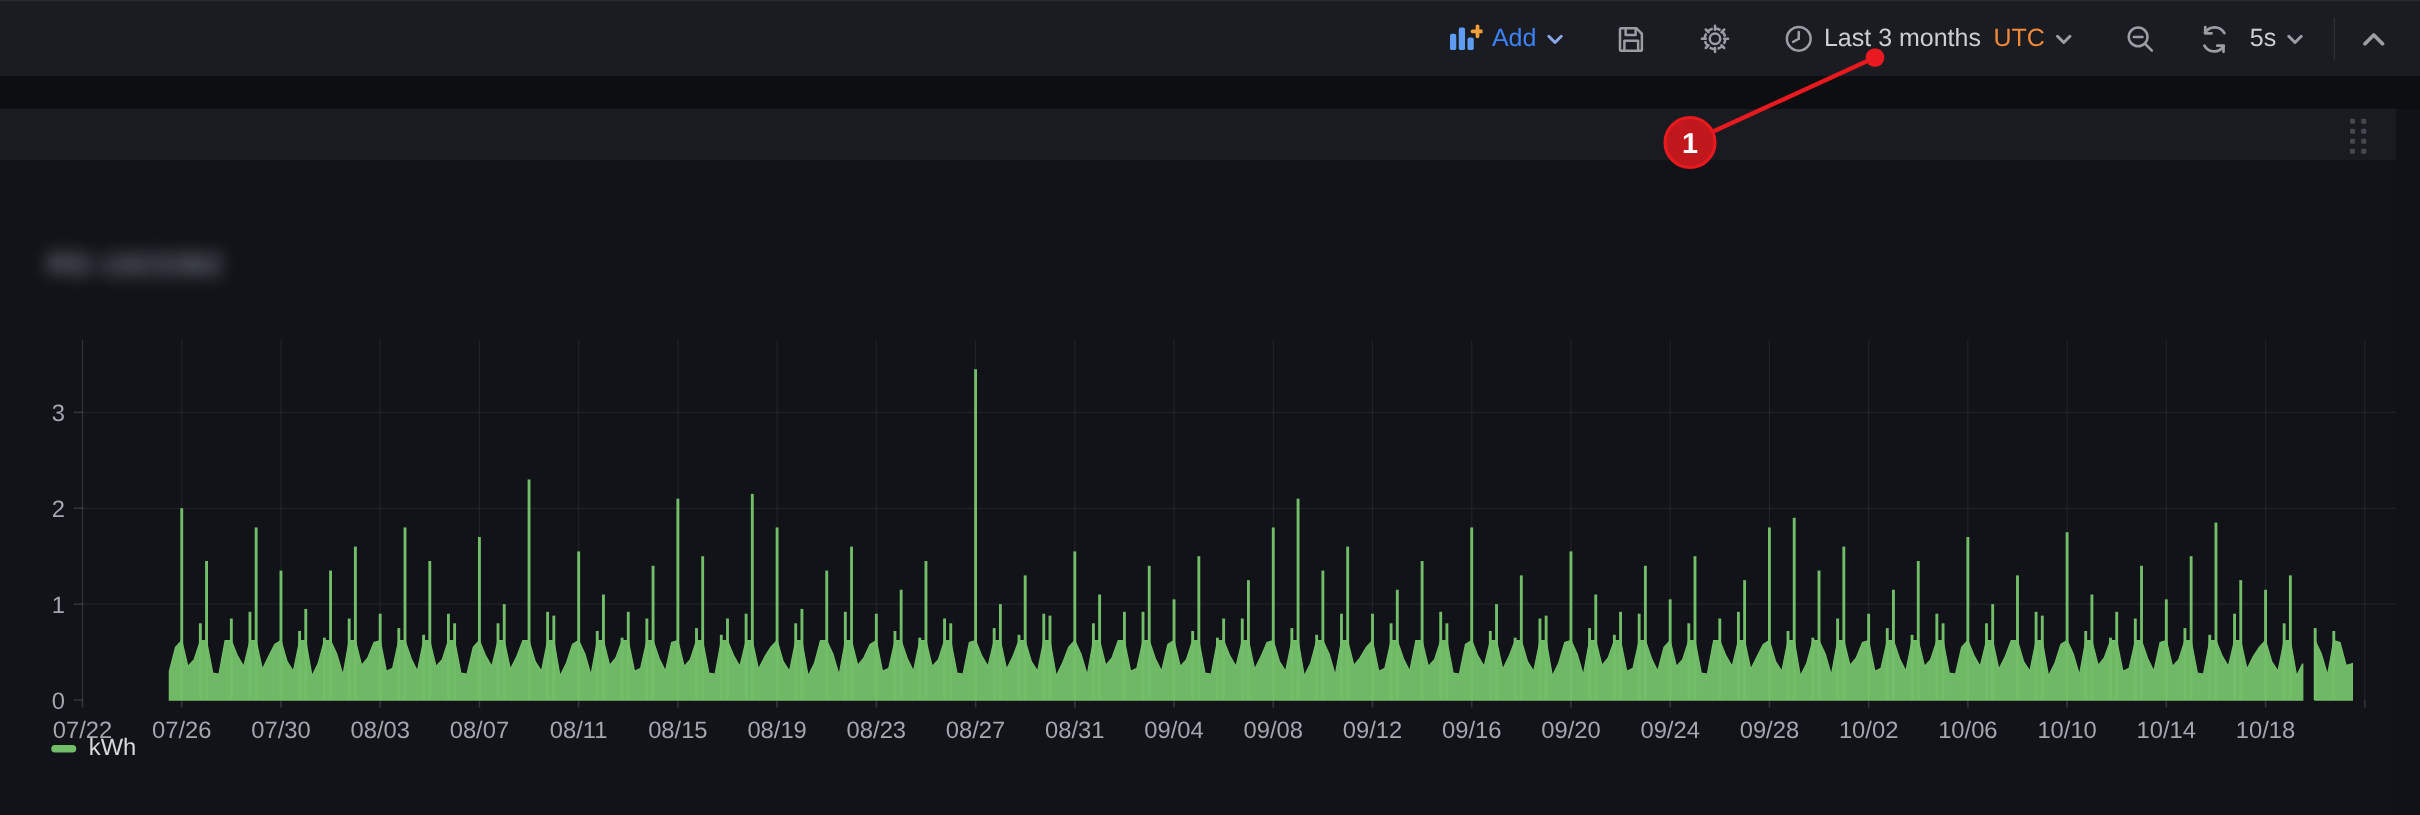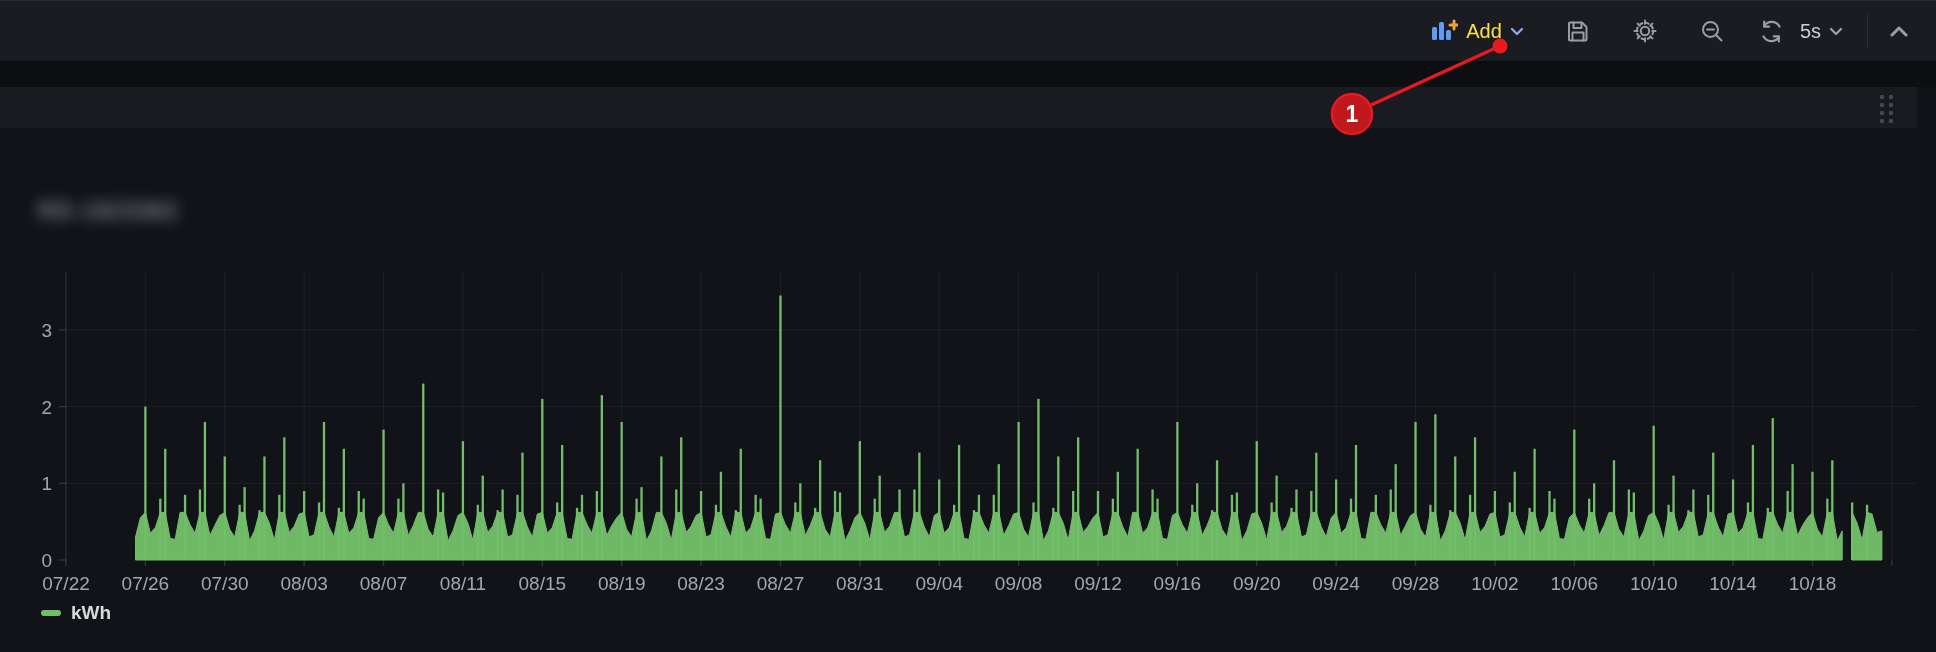--- a/index.html
+++ b/index.html
@@ -7,39 +7,39 @@
   .stage{position:absolute;inset:0;width:1936px;height:652px;}
 
   
   .toolbar{position:absolute;left:0;top:0;width:1936px;height:62px;background:#1a1c22;
     border-top:1px solid #272a31;border-bottom:1px solid #08090c;box-sizing:border-box;}
   .tb-cluster{position:absolute;right:20px;top:0;height:60px;display:flex;align-items:center;}
   .tb-btn{display:flex;align-items:center;gap:8px;color:#c9ccd1;font-size:20px;line-height:1;
     background:transparent;border:none;padding:6px 8px;cursor:pointer;}
   .tb-icon{display:inline-flex;align-items:center;justify-content:center;}
   .tb-label{color:#ccced2;font-size:20px;}
-  .add-label{color:#fde047;font-weight:500;}
+  .add-label{color:#3b82f6;font-weight:500;}
   .utc-label{color:#f1883a;font-weight:500;margin-left:2px;}
   .tb-sep{width:1px;height:34px;background:#2d3036;margin:0 14px 0 16px;}
   .mlg{margin-left:26px;}
   .mmd{margin-left:18px;}
 
   
   .canvas-gap{position:absolute;left:0;top:62px;width:1936px;height:25px;background:#0d0e12;}
   .panel-band{position:absolute;left:0;top:87px;width:1917px;height:41px;background:#191b21;}
   .grip{position:absolute;right:24px;top:8px;display:grid;grid-template-columns:repeat(2,4px);
     grid-auto-rows:4px;column-gap:5px;row-gap:4px;}
   .grip i{background:#45484f;border-radius:1px;}
   .panel-body{position:absolute;left:0;top:128px;width:1917px;height:524px;background:#121318;}
   .panel-title{position:absolute;left:38px;top:198px;font-size:23px;font-weight:500;
     color:rgba(175,185,200,.95);letter-spacing:1px;filter:blur(7px);user-select:none;}
 
   
   #chart-svg{position:absolute;left:0;top:0;width:1936px;height:652px;pointer-events:none;}
-  .legend{position:absolute;left:41px;top:602px;display:flex;align-items:center;gap:10px;font-weight:bold;}
+  .legend{position:absolute;left:41px;top:588px;display:flex;align-items:center;gap:10px;}
   .legend-swatch{width:20px;height:6px;border-radius:3px;display:inline-block;}
   .legend-label{font-size:19px;color:#d8d9da;}
 
   
   #annot-svg{position:absolute;left:0;top:0;width:1936px;height:652px;pointer-events:none;z-index:50;}
   .callout-num{position:absolute;left:1331px;top:93px;width:42px;height:42px;border-radius:50%;
     display:flex;align-items:center;justify-content:center;color:#fff;font-size:23px;font-weight:700;
     z-index:51;}
 </style>
 </head>
@@ -91,20 +91,36 @@
                   <path d="M18.2 18.2 l2.2 2.2"></path>
                 <path d="M20.4 5.6 l-2.2 2.2"></path>
                   <path d="M7.8 18.2 l-2.2 2.2"></path>
               </g>
               <circle cx="13" cy="13" r="8.2" stroke-dasharray="4.3 2.15"></circle>
             </g>
           </svg>
         </span>
       </button>
 
+      <button class="tb-btn mlg">
+        <span class="tb-icon">
+          <svg width="24" height="24" viewBox="0 0 24 24" fill="none" stroke="#9a9da4" stroke-width="2" stroke-linecap="round">
+            <circle cx="12" cy="12" r="9.5"></circle>
+            <path d="M12 12 V6.5"></path>
+              <path d="M12 12 L7.5 14.5"></path>
+          </svg>
+        </span>
+        <span class="tb-label">Last 3 months</span>
+        <span class="tb-label utc-label">UTC</span>
+        <span class="tb-icon">
+          <svg width="14" height="9" viewBox="0 0 14 9">
+              <polyline points="2,2 7,7 12,2" fill="none" stroke="#9a9da4" stroke-width="2.4" stroke-linecap="round" stroke-linejoin="round"></polyline>
+            </svg>
+        </span>
+      </button>
 
       <button class="tb-btn mlg">
         <span class="tb-icon">
           <svg width="25" height="25" viewBox="0 0 25 25" fill="none" stroke="#9a9da4" stroke-width="2" stroke-linecap="round">
             <circle cx="10.5" cy="10.5" r="7.5"></circle>
             <path d="M7 10.5 h7"></path>
             <path d="M16 16 l5.5 5.5"></path>
           </svg>
         </span>
       </button>

